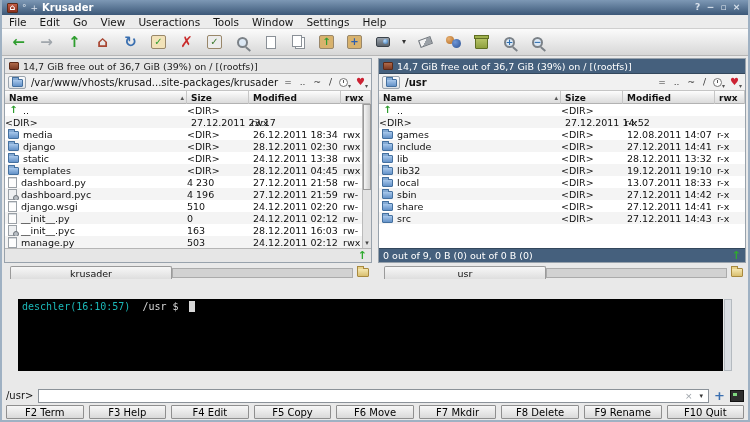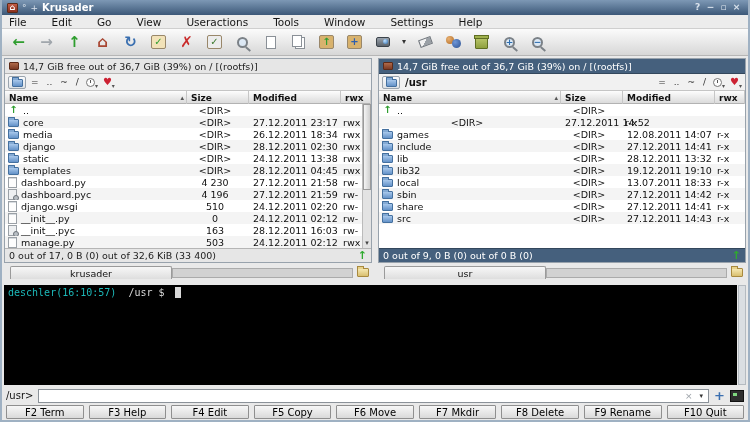--- a/index.html
+++ b/index.html
@@ -12,21 +12,21 @@
   .titlebar{height:15px;flex:0 0 15px;background:linear-gradient(#7d98b5,#3c5878);display:flex;align-items:center;
     padding:0 5px;gap:4px;color:#fff;font-size:10px;font-weight:bold}
   .appicon{width:11px;height:10px;background:linear-gradient(#c35b45,#8a2f1d);border:1px solid #5d2a18;border-radius:1px;
     color:#fff;font-size:8px;line-height:8px;text-align:center;font-weight:bold}
   .tdeco{color:#d9e2ec;font-weight:normal;font-size:9px}
   .tb-spacer{flex:1}
   .win-ctrl{color:#d9e2ec;font-size:9px;font-weight:bold;width:13px;text-align:center;line-height:13px}
 
   
   .menubar{height:14px;flex:0 0 14px;background:#ececec;border-bottom:1px solid #cfcfcf;display:flex;align-items:center;
-    padding:0 7px;gap:25px;font-size:10.5px;color:#161616}
+    padding:0 7px;gap:13px;font-size:10.5px;color:#161616}
   .menu-item{cursor:default}
 
   
   .toolbar{height:27px;flex:0 0 27px;background:linear-gradient(#fbfbfb,#d7d7d7);border-bottom:1px solid #b6b6b6;
     display:flex;align-items:center;padding:0 6px;gap:7px}
   .tbi{width:21px;height:21px;display:flex;align-items:center;justify-content:center;font-size:15px;font-weight:bold;line-height:1}
   .tbi-small{width:8px;font-size:8px;color:#333}
   .chip{min-width:15px;height:14px;padding:0 2px;border:1px solid #99876a;border-radius:2px;display:flex;align-items:center;justify-content:center;font-size:10px;font-weight:bold}
   .mag{position:relative;width:11px;height:11px;border:2px solid #7b8187;border-radius:50%;display:flex;align-items:center;justify-content:center;
     font-size:9px;font-weight:bold;color:#2f6fb0;background:rgba(214,232,250,.65)}
@@ -63,21 +63,21 @@
   .mini-drop{font-size:6px;color:#555;margin-left:-5px;margin-top:6px}
 
   .list-header{height:13px;flex:0 0 13px;display:grid;grid-template-columns:1fr 62px 92px 30px;
     background:linear-gradient(#fdfdfd,#dbdbdb);border-bottom:1px solid #b2b2b2;font-size:9px;font-weight:bold;align-items:center;color:#111}
   .list-header>span{padding-left:4px;border-right:1px solid #c6c6c6;height:13px;display:flex;align-items:center;overflow:hidden}
   .list-header .sort{margin-left:auto;margin-right:2px;font-size:7px;color:#555}
   .list{position:relative;flex:1;overflow:hidden;background:#fff;font-size:9.5px}
   .row{display:grid;grid-template-columns:1fr 62px 92px 30px;height:12px;align-items:center;white-space:nowrap}
   .row:nth-child(even){background:#f4f4f4}
   .cell-name{display:flex;align-items:center;gap:4px;padding-left:3px;overflow:hidden}
-  .cell-size{text-align:center;padding-right:6px}
+  .cell-size{text-align:left;padding-right:6px}
   .cell-mod{padding-left:4px}
   .cell-perm{padding-left:2px}
   .fi{flex:0 0 auto}
   .fi-folder{width:11px;height:8px;background:linear-gradient(#a8c8ec,#6492c8);border:1px solid #44709f;border-radius:1px;position:relative;margin-top:1px}
   .fi-folder::before{content:"";position:absolute;top:-3px;left:-1px;width:5px;height:2px;background:#84aad4;border:1px solid #44709f;border-bottom:none;border-radius:1px 1px 0 0}
   .fi-up{color:#2f9e2f;font-weight:bold;font-size:10px;line-height:10px;width:11px;text-align:center}
   .fi-file{width:9px;height:11px;background:#fdfdfd;border:1px solid #9aa0a6;box-shadow:inset 0 2px 0 -1px #d8dce0,inset 0 5px 0 -4px #d8dce0}
   .fi-filec{width:9px;height:11px;background:#eef0f2;border:1px solid #9aa0a6;position:relative}
   .fi-filec::after{content:"";position:absolute;right:-3px;bottom:-2px;width:4px;height:4px;border-radius:50%;background:#b9bfc5;border:1px solid #6d737a}
 
@@ -90,21 +90,21 @@
   .green-up{margin-left:auto;color:#2faa2f;font-weight:bold;font-size:11px;line-height:11px}
 
   .tabstrip{height:17px;flex:0 0 17px;display:flex;align-items:flex-end;padding:2px 2px 1px 6px}
   .tab{width:45%;height:13px;background:linear-gradient(#f7f7f7,#dedede);border:1px solid #9a9a9a;border-bottom:none;
     font-size:9.5px;display:flex;align-items:center;justify-content:center;border-radius:2px 2px 0 0}
   .tab-track{flex:1;height:10px;background:#d2d2d2;border:1px solid #ababab;margin-bottom:1px}
   .newtab{width:12px;height:9px;background:linear-gradient(#f5e7b0,#d9bf6f);border:1px solid #a8893e;border-radius:1px;position:relative;margin:0 1px 2px 4px;flex:0 0 12px}
   .newtab::before{content:"";position:absolute;top:-3px;left:-1px;width:5px;height:2px;background:#e8d28a;border:1px solid #a8893e;border-bottom:none}
 
   
-  .term-wrap{flex:1;display:flex;margin:2px;gap:1px;min-height:0}
+  .term-wrap{flex:1;display:flex;margin:16px;gap:1px;min-height:0}
   .terminal{flex:1;background:#000;padding:2px 4px;font-family:"DejaVu Sans Mono",monospace;font-size:10px;color:#d8d8d8;overflow:hidden}
   .prompt-host{color:#1cb8b8}
   .cursor{display:inline-block;width:6px;height:11px;background:#d8d8d8;vertical-align:text-bottom;margin-left:4px}
   .term-scroll{width:8px;flex:0 0 8px;background:#dadee2;border:1px solid #b4bac0}
 
   
   .cmdrow{height:17px;flex:0 0 17px;display:flex;align-items:center;padding:0 4px;gap:5px;font-size:10px;background:#e9e9e9}
   .cmd-input-wrap{flex:1;height:14px;background:#fff;border:1px solid #8b9299;display:flex;align-items:center;padding:0 2px;min-width:0}
   input.cmd{flex:1;border:none;outline:none;font:10px "DejaVu Sans",sans-serif;height:12px;padding:0;min-width:0;background:transparent}
   .cmd-clear{color:#9aa0a6;font-size:9px;padding:0 4px}
@@ -206,20 +206,21 @@
     <div class="panel-col">
       <div class="panel">
         <div class="free-bar">
           <span class="hdd"></span>
           <span>14,7 GiB free out of 36,7 GiB (39%) on / [(rootfs)]</span>
         </div>
         <div class="path-row">
           <span class="pfold">
               <span class="fi-folder"></span>
             </span>
+          <span class="path-text">/var/www/vhosts/krusad...site-packages/krusader</span>
           <span class="pbtns">
               <span class="pbtn">=</span>
               <span class="pbtn">..</span>
               <span class="pbtn">~</span>
               <span class="pbtn">/</span>
             </span>
           <span class="clock"></span>
             <span class="mini-drop">▾</span>
           <span class="heart">♥</span>
             <span class="mini-drop">▾</span>
@@ -244,24 +245,20 @@
               <div class="row">
                 <span class="cell-name">
                   <span class="fi fi-up">↑</span>
                   <span class="nm">..</span>
                 </span>
                 <span class="cell-size">&lt;DIR&gt;</span>
                 <span class="cell-mod"></span>
                 <span class="cell-perm"></span>
               </div>
               <div class="row">
-                <span class="cell-name">
-                  <span class="fi fi-folder"></span>
-                  <span class="nm">core</span>
-                </span>
                 <span class="cell-size">&lt;DIR&gt;</span>
                 <span class="cell-mod">27.12.2011 23:17</span>
                 <span class="cell-perm">rwx</span>
               </div>
               <div class="row">
                 <span class="cell-name">
                   <span class="fi fi-folder"></span>
                   <span class="nm">media</span>
                 </span>
                 <span class="cell-size">&lt;DIR&gt;</span>
@@ -349,21 +346,20 @@
                 <span class="cell-mod">24.12.2011 02:12</span>
                 <span class="cell-perm">rwx</span>
               </div>
             </div>
           <div class="scroll">
             <div class="scroll-thumb"></div>
             <div class="scroll-down">▾</div>
           </div>
         </div>
         <div class="pstatus">
-          <span>0 out of 17, 0 B (0) out of 32,6 KiB (33 400)</span>
           <span class="green-up">↑</span>
         </div>
       </div>
       <div class="tabstrip">
         <span class="tab">krusader</span>
         <span class="tab-track"></span>
         <span class="newtab"></span>
       </div>
     </div>
 

